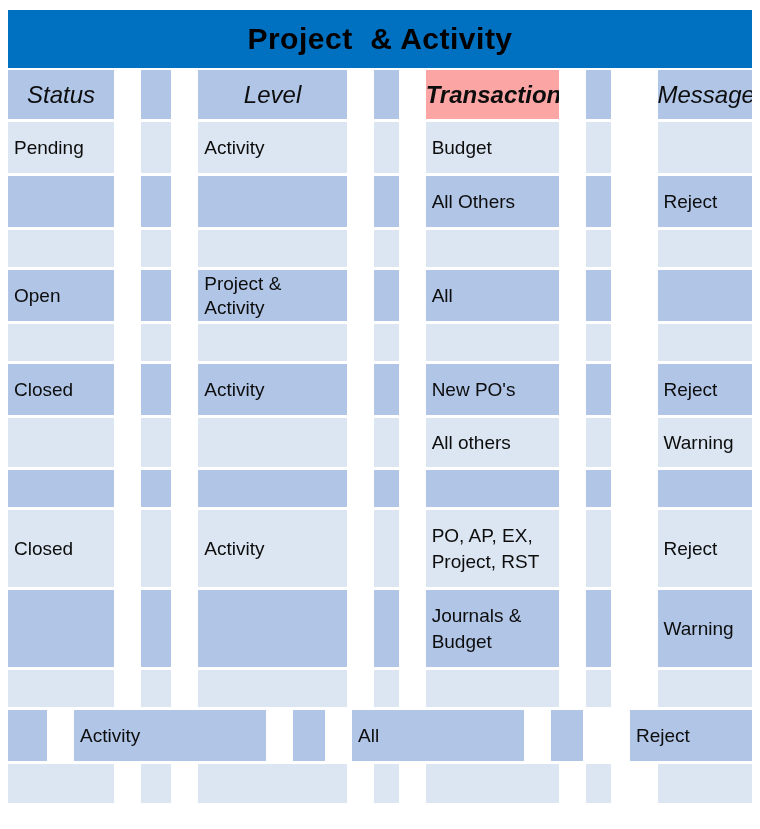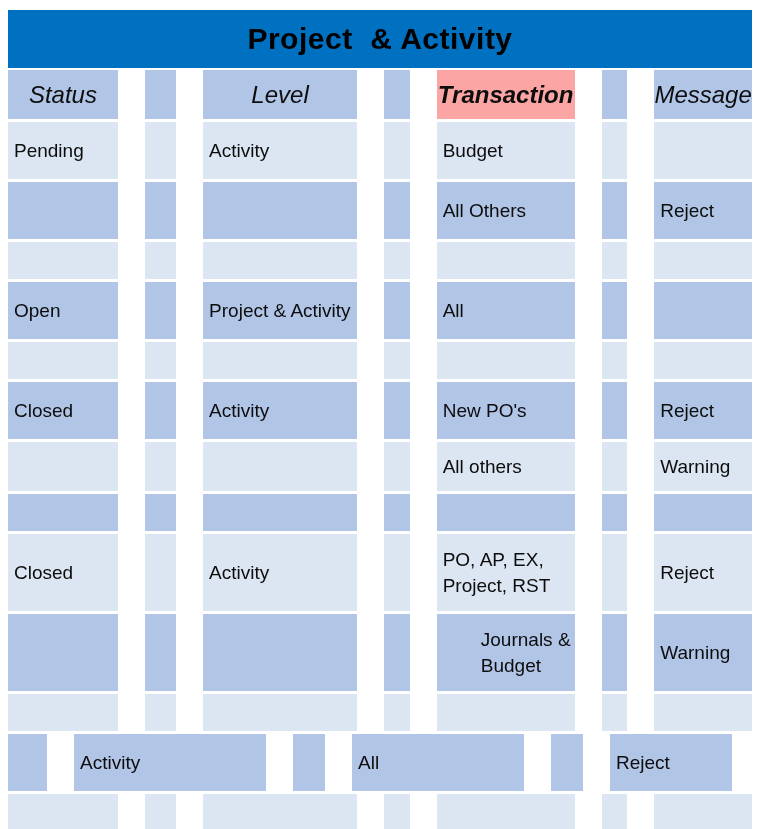--- a/index.html
+++ b/index.html
@@ -70,21 +70,21 @@
   }
   .cell:last-child { border-right: none; }
 
   
   .c-status      { width: 140px; }
   .c-gap1        { width: 42px;  }
   .c-level       { width: 195px; }
   .c-gap2        { width: 35px;  }
   .c-transaction { width: 175px; }
   .c-gap3        { width: 35px;  }
-  .c-message     { width: 122px; }
+  .c-message     { width: 122px; margin-left: 20px; }
 
   .row.dark  .cell { background: #B1C5E7; }
   .row.light .cell { background: #DCE6F2; }
 
   .txt {
     display: block;
     padding-left: 6px;
     padding-right: 4px;
     font-size: 19px;
     color: #0d0d0d;
@@ -101,21 +101,21 @@
     font-style: italic;
     font-size: 24px;
     padding-left: 0;
     padding-right: 0;
     color: #0d0d0d;
   }
   #header-row .c-message .txt { text-align: center; }
 
   
   .h-52 .cell  { height: 52px; }
-  .h-60 .cell  { height: 60px; }
+  .h-60 .cell  { height: 54px; }
   .h-40 .cell  { height: 40px; }
   .h-80 .cell  { height: 80px; }
   .h-42 .cell  { height: 42px; }
 
   .multiline .txt { line-height: 1.35; }
 </style>
 </head>
 <body>
 
 <div id="sheet">
@@ -373,21 +373,21 @@
         </div>
       <div class="cell c-gap1" style="background: rgb(177, 197, 231);">
           <span class="txt"></span>
         </div>
       <div class="cell c-level" style="background: rgb(177, 197, 231);">
           <span class="txt"></span>
         </div>
       <div class="cell c-gap2" style="background: rgb(177, 197, 231);">
           <span class="txt"></span>
         </div>
-      <div class="cell c-transaction" style="background: rgb(177, 197, 231); justify-content: flex-end;">
+      <div class="cell c-transaction" style="background: rgb(177, 197, 231);">
           <span class="txt">Journals &amp;
 Budget</span>
         </div>
       <div class="cell c-gap3" style="background: rgb(177, 197, 231);">
           <span class="txt"></span>
         </div>
       <div class="cell c-message" style="background: rgb(177, 197, 231);">
           <span class="txt">Warning</span>
         </div>
     </div>

